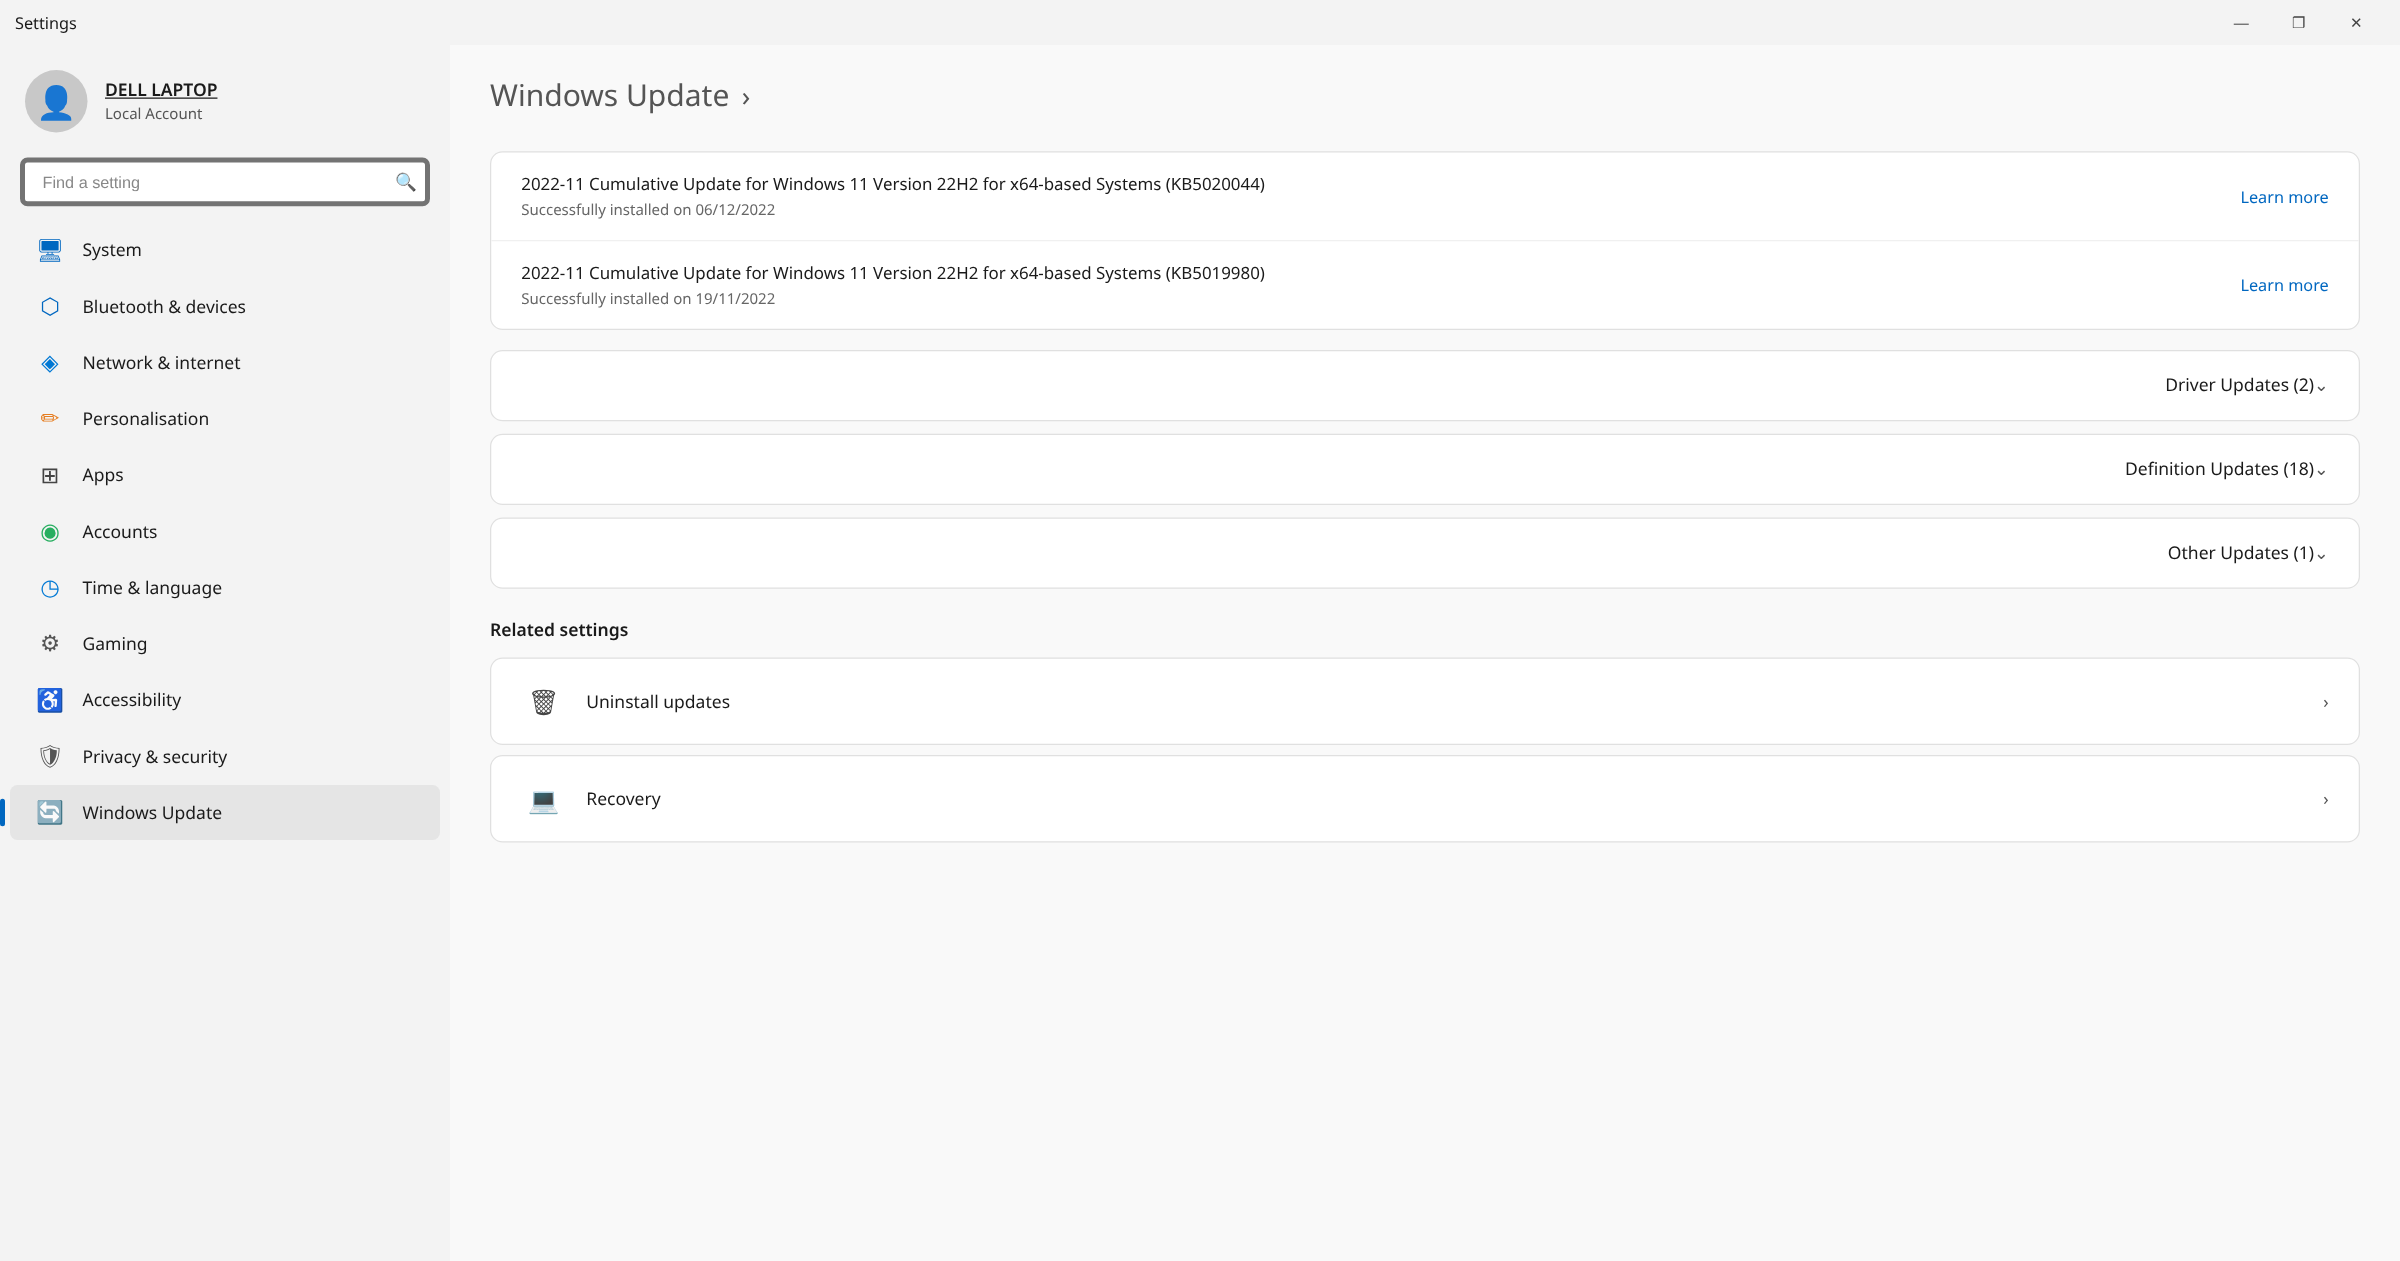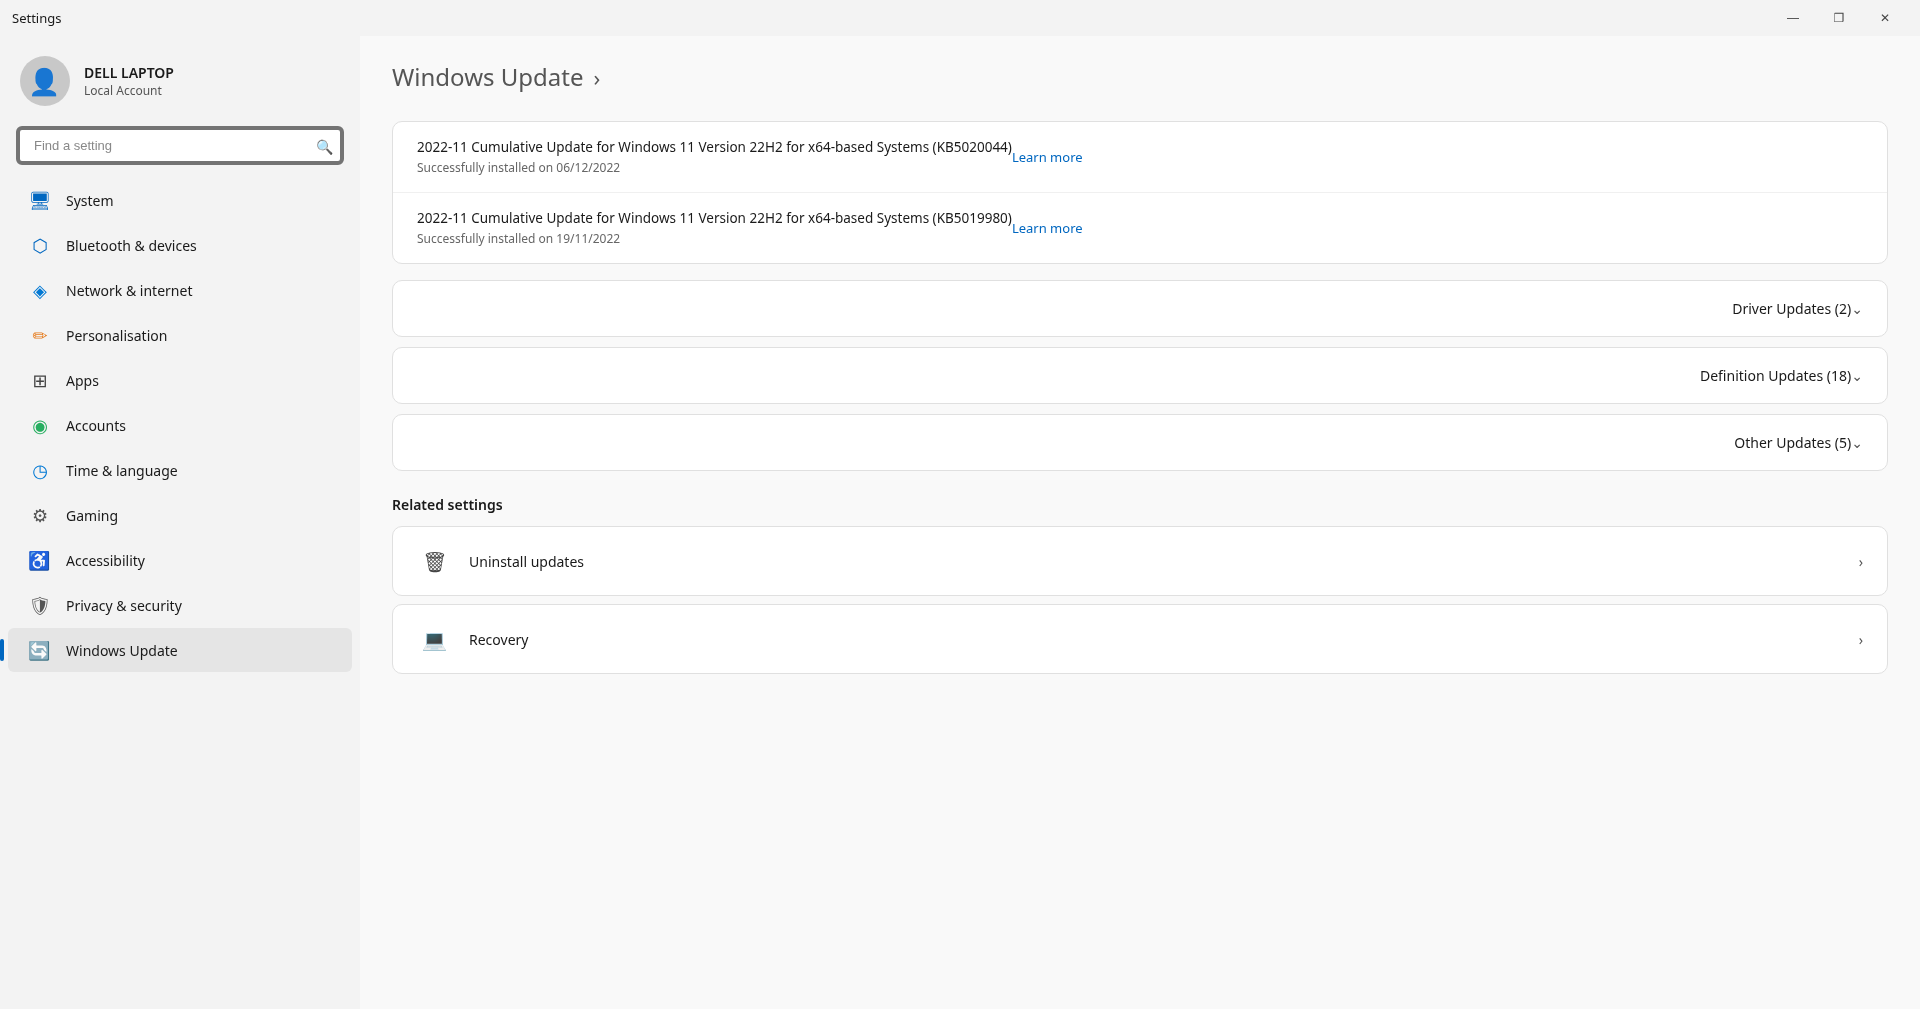--- a/index.html
+++ b/index.html
@@ -81,20 +81,21 @@
     }
     .avatar-icon {
       color: #6e6e6e;
       font-size: 26px;
     }
     .user-info {}
     .user-name {
       font-size: 14px;
       font-weight: 600;
       color: #1a1a1a;
+      text-decoration: underline;
     }
     .user-type {
       font-size: 12px;
       color: #555;
     }
 
     .search-box {
       margin: 0 16px 12px 16px;
       position: relative;
     }
@@ -204,20 +205,21 @@
       background: white;
       border-radius: 10px;
       margin-bottom: 16px;
       overflow: hidden;
       border: 1px solid #e0e0e0;
     }
 
     .update-item {
       display: flex;
       align-items: center;
+      justify-content: space-between;
       padding: 16px 24px;
       border-bottom: 1px solid #f0f0f0;
     }
     .update-item:last-child { border-bottom: none; }
     .update-item-info {}
     .update-item-title {
       font-size: 13.5px;
       color: #1a1a1a;
       margin-bottom: 3px;
     }
@@ -417,21 +419,21 @@
     </div>
   </div>
         <div class="collapsible-section">
     <div class="collapsible-header">
       <span class="collapsible-title">Definition Updates (18)</span>
       <span class="chevron-icon">⌄</span>
     </div>
   </div>
         <div class="collapsible-section">
     <div class="collapsible-header">
-      <span class="collapsible-title">Other Updates (5)</span>
+      <span class="collapsible-title">Other Updates (1)</span>
       <span class="chevron-icon">⌄</span>
     </div>
   </div>
       </div>
 
     <div class="related-settings-label">Related settings</div>
     <div id="related-settings-list">
         <div class="settings-link-item">
     <div class="settings-link-left">
       <span class="settings-link-icon">🗑</span>

